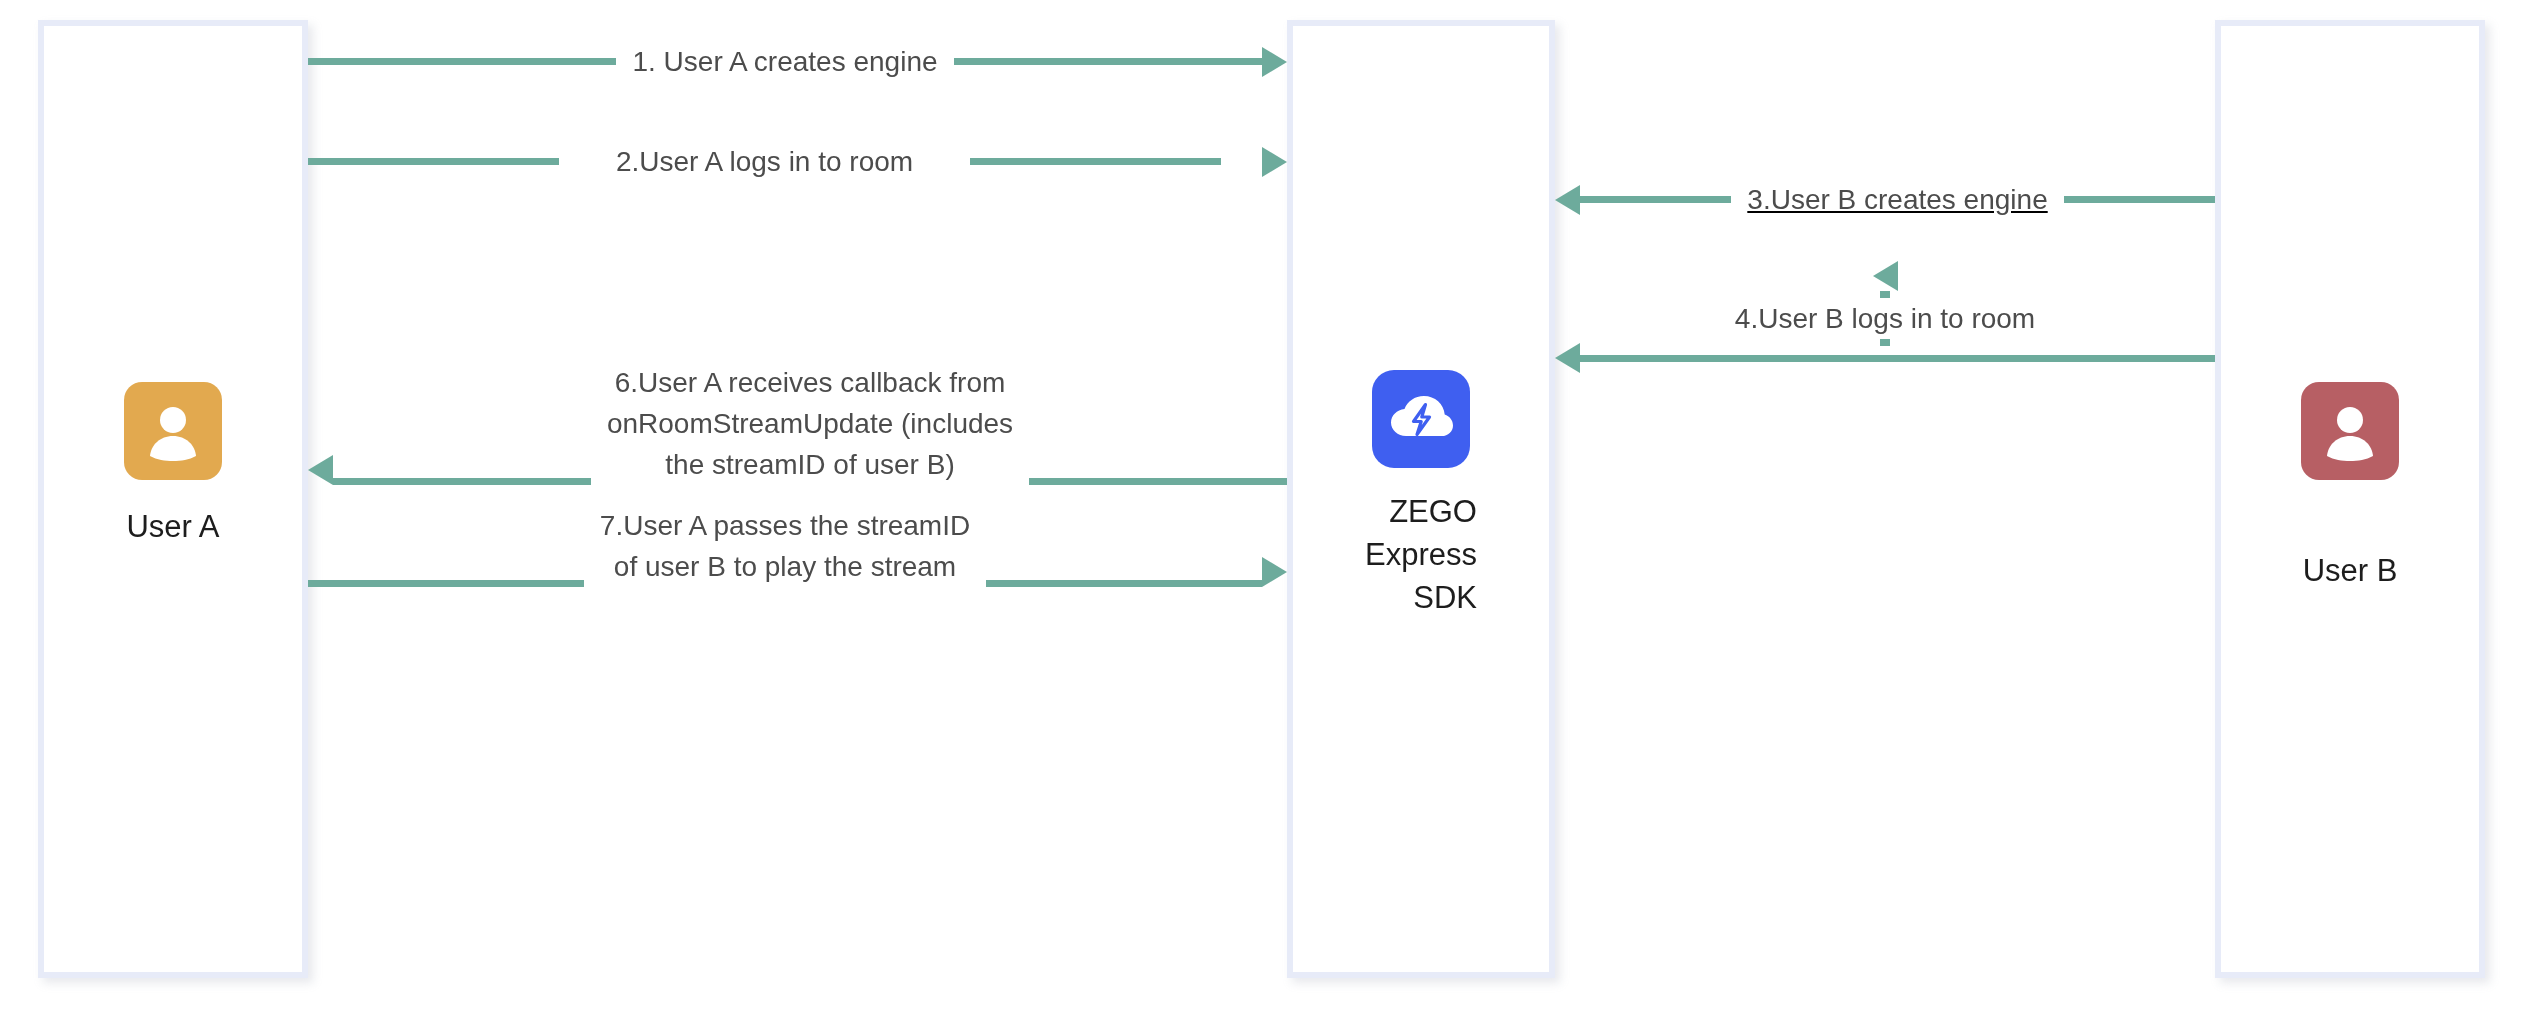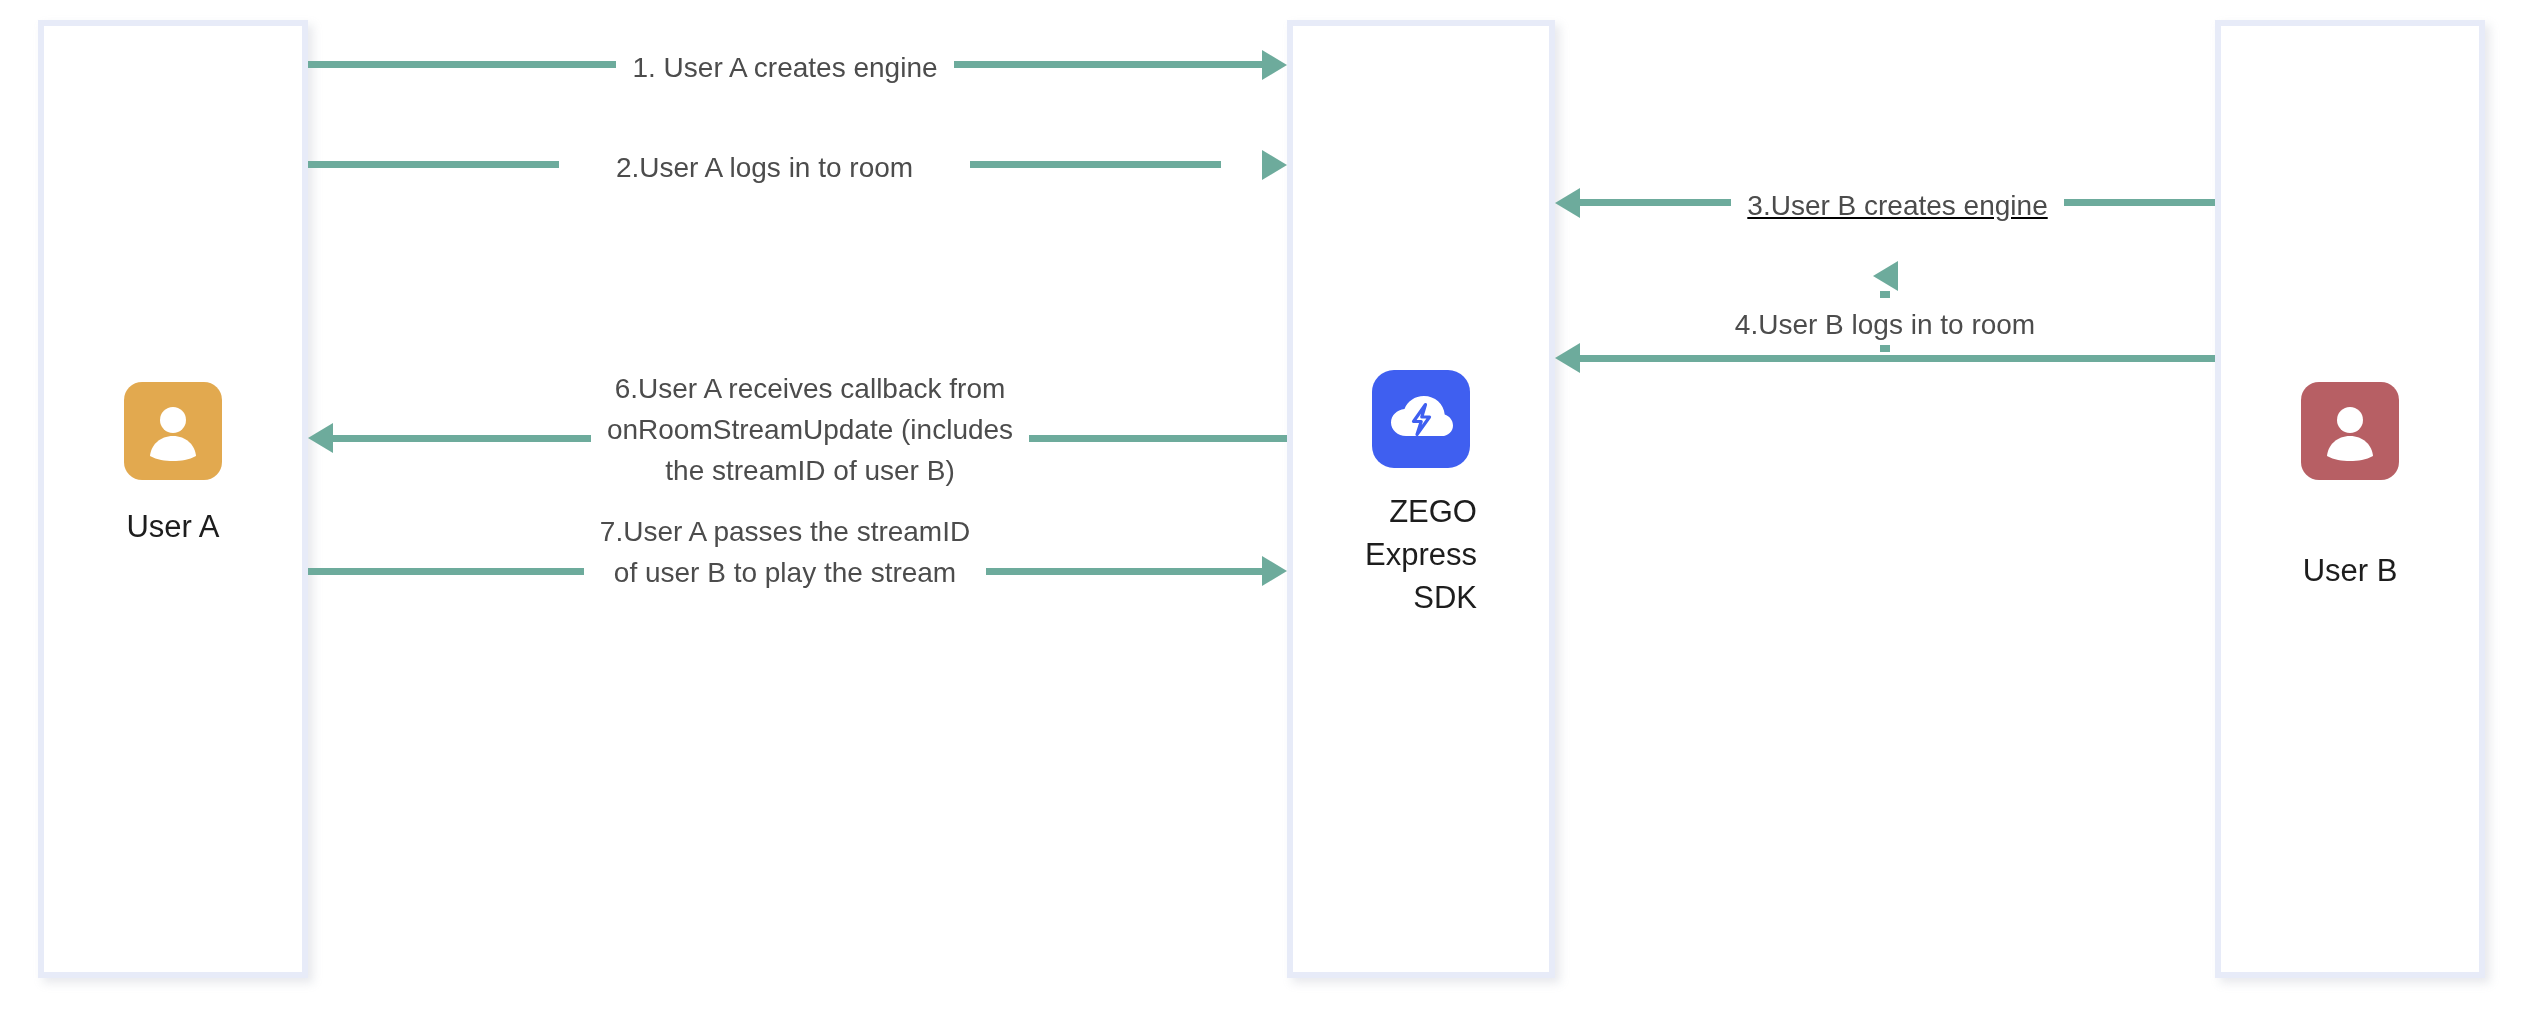--- a/index.html
+++ b/index.html
@@ -78,21 +78,20 @@
     box-sizing: border-box;
   }
   .msg-label {
     font-size: 28px;
     line-height: 41px;
     color: #4c4c4c;
     text-align: center;
     white-space: pre-line;
     flex: 0 0 auto;
     padding: 0 16px;
-    margin-top: 6px;
   }
   .seg {
     flex: 1 1 auto;
     height: 7px;
     background: #6dab9c;
     min-width: 10px;
   }
   .head {
     flex: 0 0 auto;
     width: 0;
@@ -102,22 +101,22 @@
   }
   .head-right { border-left: 25px solid #6dab9c; }
   .head-left  { border-right: 25px solid #6dab9c; }
 
   
   #msg-1 { left: 308px;  top: 41px;  width: 979px; }
   #msg-2 { left: 308px;  top: 141px; width: 979px; gap: 41px; }
   #msg-3 { left: 1555px; top: 179px; width: 660px; text-decoration: underline; }
   #msg-4 { left: 1555px; top: 261px; width: 660px; flex-direction: column; }
   #msg-5 { left: 1555px; top: 343px; width: 660px; }
-  #msg-6 { left: 308px;  top: 362px; width: 979px; align-items: center; }
-  #msg-7 { left: 308px;  top: 490px; width: 979px; align-items: center; }
+  #msg-6 { left: 308px;  top: 362px; width: 979px; align-items: flex-end; }
+  #msg-7 { left: 308px;  top: 490px; width: 979px; align-items: flex-end; }
 
   
   #msg-6 .seg, #msg-6 .head { margin-top: 23px; }
   
   #msg-7 { top: 505px; }
   #msg-7 .seg, #msg-7 .head { margin-top: 44px; }
 </style>
 </head>
 <body>
 

